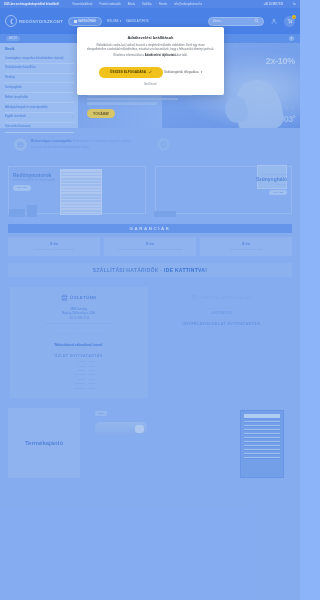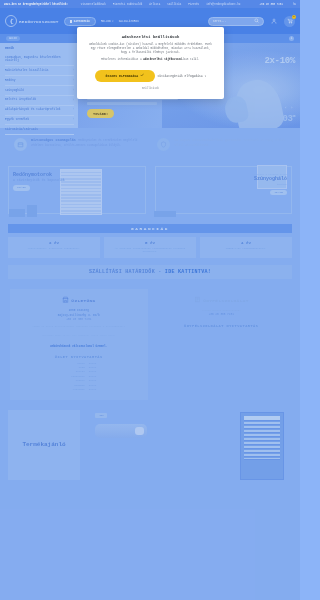--- a/index.html
+++ b/index.html
@@ -4,21 +4,21 @@
 <style>
   * { box-sizing: border-box; margin: 0; padding: 0; }
   html, body { width: 300px; height: 600px; overflow: hidden; }
   body {
     font-family: "Liberation Sans", sans-serif;
     background: #8cb4f8;
     position: relative;
     font-size: 4px;
     color: #2d5bb9;
   }
-  .page { position: absolute; inset: 0; overflow: hidden; font-family: Liberation Mono, monospace; }
+  .page { position: absolute; inset: 0; overflow: hidden; }
 
   
   .topbar {
     height: 8px; background: #5b8ef0; display: flex; align-items: center;
     padding: 0 4px; gap: 7px; font-size: 2.6px; color: #cfe0ff; white-space: nowrap;
   }
   .topbar .promo { color: #ffffff; font-weight: bold; margin-right: 6px; }
   .topbar .ti { color: #d8e6ff; }
   .topbar .phone { margin-left: auto; color: #ffffff; }
   .topbar .lang { color: #d8e6ff; padding-left: 3px; }

